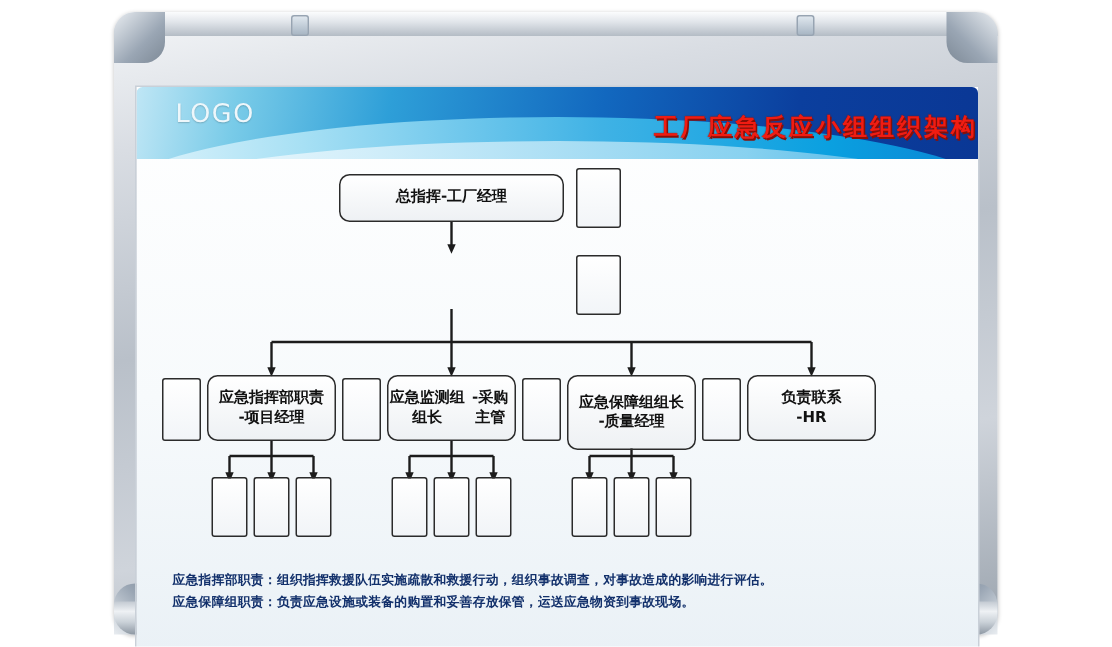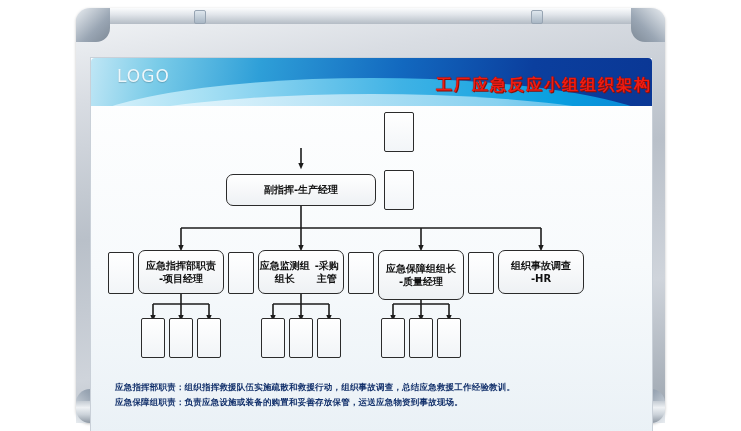--- a/index.html
+++ b/index.html
@@ -174,25 +174,25 @@
             <line x1="238" y1="198" x2="238" y2="212" marker-end="url(#ah)"></line>
 
             <line x1="330" y1="188" x2="330" y2="198"></line>
             <line x1="302" y1="198" x2="358" y2="198"></line>
             <line x1="302" y1="198" x2="302" y2="212" marker-end="url(#ah)"></line>
             <line x1="330" y1="198" x2="330" y2="212" marker-end="url(#ah)"></line>
             <line x1="358" y1="198" x2="358" y2="212" marker-end="url(#ah)"></line>
           </g>
         </svg>
 
+        <div class="node" style="left:135px;top:10px;width:150px;height:32px;">
+          <span>总指挥-工厂经理</span>
+        </div>
         <div class="slot" style="left:293px;top:6px;width:30px;height:40px;"></div>
 
-        <div class="node" style="left:135px;top:68px;width:150px;height:32px;">
-          <span>副指挥-生产经理</span>
-        </div>
         <div class="slot" style="left:293px;top:64px;width:30px;height:40px;"></div>
 
         <div class="slot" style="left:17px;top:146px;width:26px;height:42px;"></div>
         <div class="node" style="left:47px;top:144px;width:86px;height:44px;flex-direction:column;">
           <span>应急指挥部职责</span>
           <span>-项目经理</span>
         </div>
 
         <div class="slot" style="left:137px;top:146px;width:26px;height:42px;"></div>
         <div class="node" style="left:167px;top:144px;width:86px;height:44px;flex-direction:row;">
@@ -201,38 +201,38 @@
         </div>
 
         <div class="slot" style="left:257px;top:146px;width:26px;height:42px;"></div>
         <div class="node" style="left:287px;top:144px;width:86px;height:50px;flex-direction:column;">
           <span>应急保障组组长</span>
           <span>-质量经理</span>
         </div>
 
         <div class="slot" style="left:377px;top:146px;width:26px;height:42px;"></div>
         <div class="node" style="left:407px;top:144px;width:86px;height:44px;flex-direction:column;">
-          <span>组织事故调查</span>
+          <span>负责联系</span>
           <span>-HR</span>
         </div>
 
         <div class="leaf" style="left:50px;top:212px;width:24px;height:40px;"></div>
         <div class="leaf" style="left:78px;top:212px;width:24px;height:40px;"></div>
         <div class="leaf" style="left:106px;top:212px;width:24px;height:40px;"></div>
 
         <div class="leaf" style="left:170px;top:212px;width:24px;height:40px;"></div>
         <div class="leaf" style="left:198px;top:212px;width:24px;height:40px;"></div>
         <div class="leaf" style="left:226px;top:212px;width:24px;height:40px;"></div>
 
         <div class="leaf" style="left:290px;top:212px;width:24px;height:40px;"></div>
         <div class="leaf" style="left:318px;top:212px;width:24px;height:40px;"></div>
         <div class="leaf" style="left:346px;top:212px;width:24px;height:40px;"></div>
       </div>
 
       <div class="duties">
-        <div class="line">应急指挥部职责：组织指挥救援队伍实施疏散和救援行动，组织事故调查，总结应急救援工作经验教训。</div>
+        <div class="line">应急指挥部职责：组织指挥救援队伍实施疏散和救援行动，组织事故调查，对事故造成的影响进行评估。</div>
         <div class="line">应急保障组职责：负责应急设施或装备的购置和妥善存放保管，运送应急物资到事故现场。</div>
 
       </div>
 
     </div>
   </div>
 </div>
 
 </body></html>

